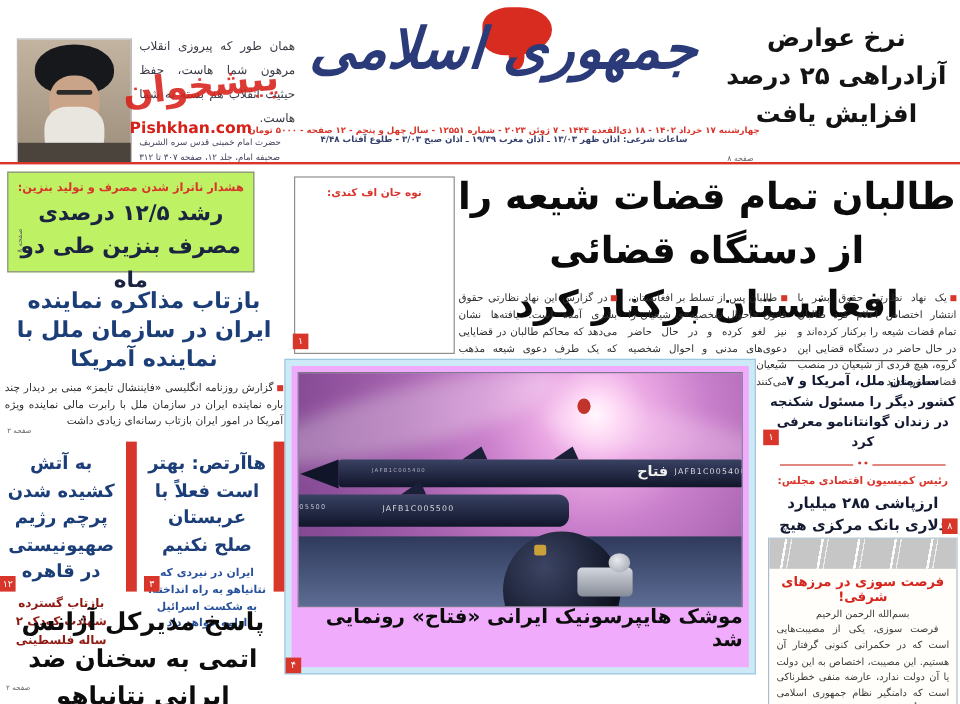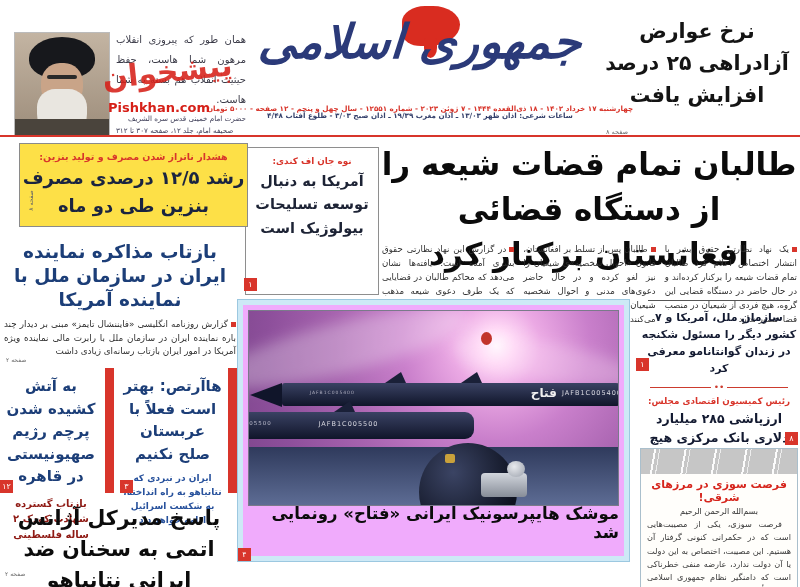--- a/index.html
+++ b/index.html
@@ -42,21 +42,21 @@
   .kh-beard{ position:absolute; left:22px; top:56px; width:50px; height:50px; background:#e9e6e0;
              border-radius:40% 40% 55% 55%; }
   .kh-robe{ position:absolute; left:0; bottom:0; width:100%; height:16px; background:#4a443c; }
   .quote-text{ position:absolute; left:112px; top:4px; width:130px; font-size:10px; line-height:2.0;
                color:#3c3c49; text-align:justify; }
   .wm-fa{ position:absolute; left:98px; top:28px; font-size:30px; font-weight:bold;
           color:rgba(214,32,24,.88); transform:rotate(-6deg); white-space:nowrap; }
   .wm-en{ position:absolute; left:104px; top:74px; font-size:13px; font-weight:bold;
           color:#d62018; direction:ltr; }
   .quote-attr{ position:absolute; left:112px; top:88px; width:130px; font-size:7.2px;
-               color:#41415a; text-align:right; }
+               color:#41415a; text-align:left; }
   .quote-src{ position:absolute; left:112px; top:100px; width:130px; font-size:7.2px;
               color:#41415a; text-align:left; }
 
   .redrule{ left:0; top:135px; width:800px; height:2px; background:#d8352b; }
 
   
   .lead{ left:380px; top:142px; width:418px; text-align:center; color:#0b0b0b; }
   .lead-l1,.lead-l2{ font-size:31px; font-weight:900; line-height:1.45; }
   .bullets{ left:382px; top:243px; width:415px; height:62px; display:flex; gap:9px; }
   .bullet{ flex:1; font-size:8.6px; line-height:1.62; text-align:justify; color:#2e2e2e; position:relative; }
@@ -125,21 +125,21 @@
   .notebox{ position:absolute; left:0; top:152px; width:158px; height:140px;
             border:1px solid #aabfcc; background:#fffefb; overflow:hidden; }
   .note-band{ height:25px; background:#c6c6c6;
       background-image:repeating-linear-gradient(100deg, transparent 0 13px,
         rgba(255,255,255,.95) 13px 15px, transparent 15px 18px, rgba(255,255,255,.7) 18px 19px, transparent 19px 30px); }
   .note-title{ margin-top:4px; text-align:center; color:#d6251c; font-weight:bold; font-size:11px; }
   .note-basmala{ text-align:center; font-size:8px; color:#333; margin-top:3px; }
   .note-p{ margin:2px 6px 0; font-size:8.2px; line-height:1.62; text-align:justify; color:#3b3b3b; text-indent:9px; }
 
   
-  .fuelbox{ left:19px; top:143px; width:229px; height:84px; border:1px solid #8a8a8a; background:#fde047; }
+  .fuelbox{ left:6px; top:143px; width:206px; height:84px; border:1px solid #8a8a8a; background:#bef264; }
   .f-kicker{ margin-top:7px; font-size:9.5px; color:#d8352b; font-weight:bold; text-align:center; }
   .f-head{ margin-top:2px; font-size:18px; font-weight:bold; color:#1a2440; text-align:center; line-height:1.55; }
   .f-ref{ position:absolute; left:0; bottom:22px; font-size:6px; color:#666;
           transform:rotate(-90deg); transform-origin:center; }
   .unhead{ left:4px; top:240px; width:232px; font-size:18.5px; font-weight:bold; color:#1c3e78;
            text-align:center; line-height:1.3; }
   .unbody{ left:4px; top:318px; width:232px; font-size:8.8px; line-height:1.55; text-align:justify; color:#2e2e2e; }
   .un-ref{ left:6px; top:356px; font-size:6px; color:#666; }
   .mini{ position:absolute; top:368px; height:125px; background:#fff; }
   .mini-r{ left:120px; width:117px; }
@@ -200,21 +200,20 @@
       <span class="sq"></span><span>طالبان پس از تسلط بر افغانستان، قانون «احوال شخصیه»ی شیعیان را نیز لغو کرده و در حال حاضر دعوی‌های مدنی و احوال شخصیه شیعیان را بر اساس فقه حنفی فیصله می‌کنند</span>
     </div>
     <div class="bullet">
       <span class="sq"></span><span>در گزارش این نهاد نظارتی حقوق بشری آمده است: یافته‌ها نشان می‌دهد که محاکم طالبان در قضایایی که یک طرف دعوی شیعه مذهب باشد، تبعیض آمیز عمل می‌کنند</span>
       <div class="b-pageref">صفحه ۱۲</div>
     </div>
   </section>
 
   <section class="abs kennedy">
     <div class="k-kicker">نوه جان اف کندی:</div>
-    <div class="k-head">آمریکا به دنبال توسعه تسلیحات بیولوژیک است</div>
     <div class="badge k-badge">۱</div>
   </section>
 
   <section class="abs frame">
     <div class="frame-inner">
       <div class="photo">
         <div class="streak1"></div>
         <div class="streak2"></div>
         <div class="reddot"></div>
         <div class="ground"></div>

